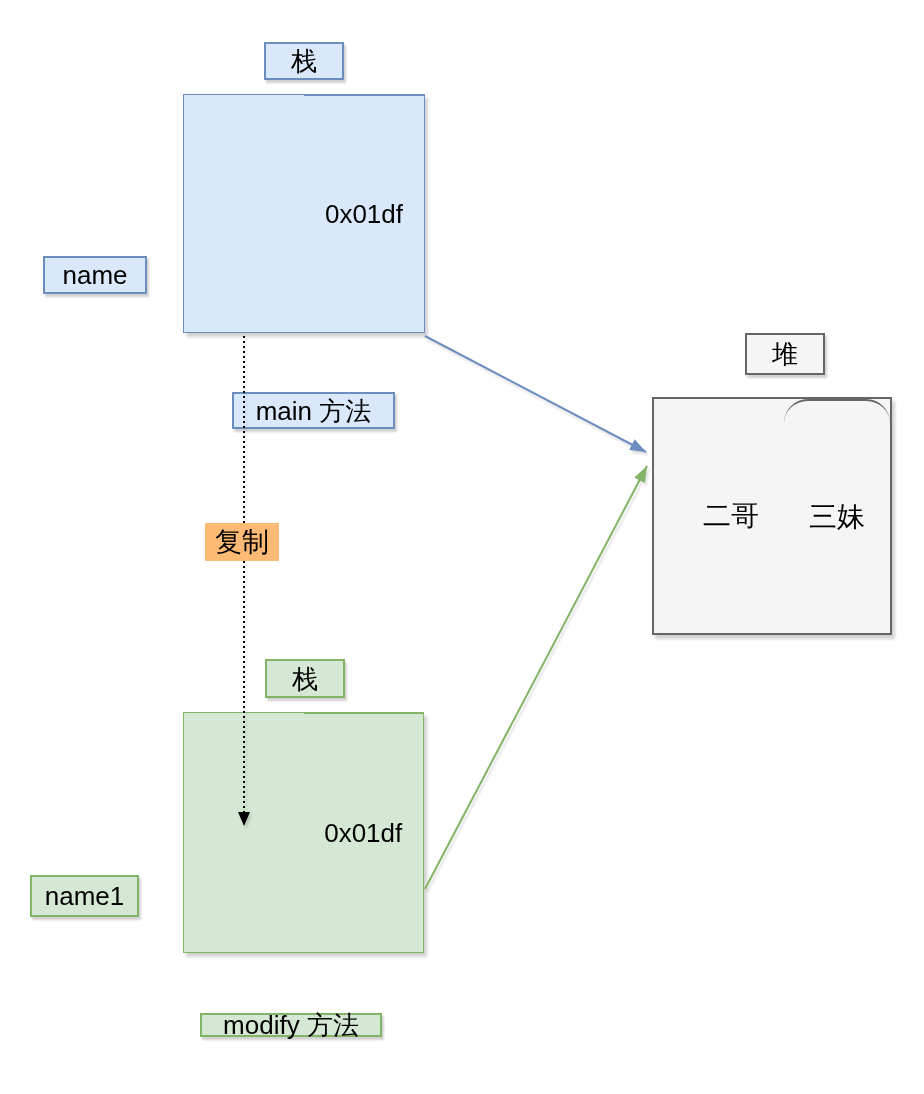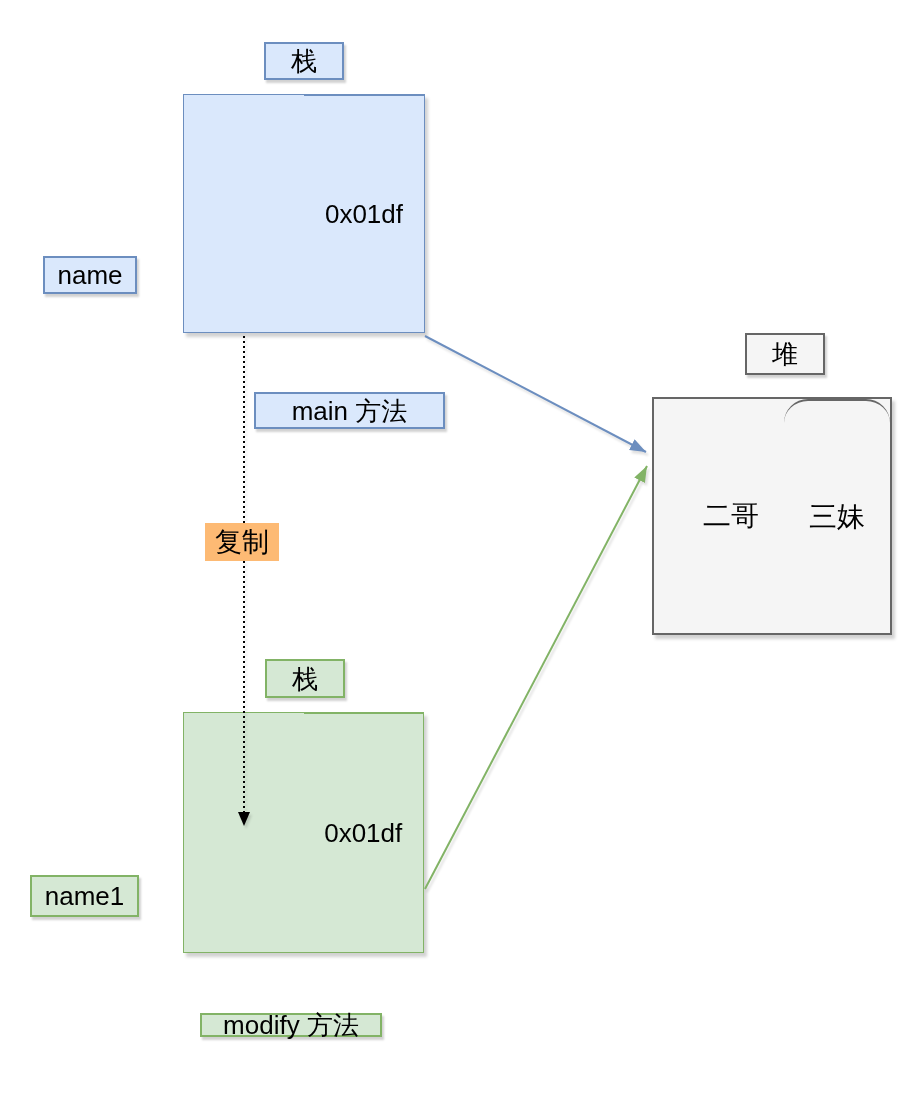--- a/index.html
+++ b/index.html
@@ -73,25 +73,25 @@
     <span>栈</span>
   </div>
 
   <div class="abs frame frame-blue" style="left:183px; top:94px; width:242px; height:239px;">
     <div class="cell"></div>
     <div class="cell">
       <span>0x01df</span>
     </div>
   </div>
 
-  <div class="abs label-box label-blue" style="left:43px; top:256px; width:94px; height:38px;">
+  <div class="abs label-box label-blue" style="left:43px; top:256px; width:104px; height:38px;">
     <span>name</span>
   </div>
 
-  <div class="abs label-box label-blue" style="left:232px; top:392px; width:191px; height:37px;margin-left:22px;">
+  <div class="abs label-box label-blue" style="left:232px; top:392px; width:163px; height:37px;">
     <span>main 方法</span>
   </div>
 
   <div class="abs label-box label-gray" style="left:745px; top:333px; width:80px; height:42px;">
     <span>堆</span>
   </div>
 
   <div class="abs frame frame-gray" style="left:652px; top:397px; width:240px; height:238px;padding-left:24px;">
     <div class="cell">
       <span>二哥</span>

